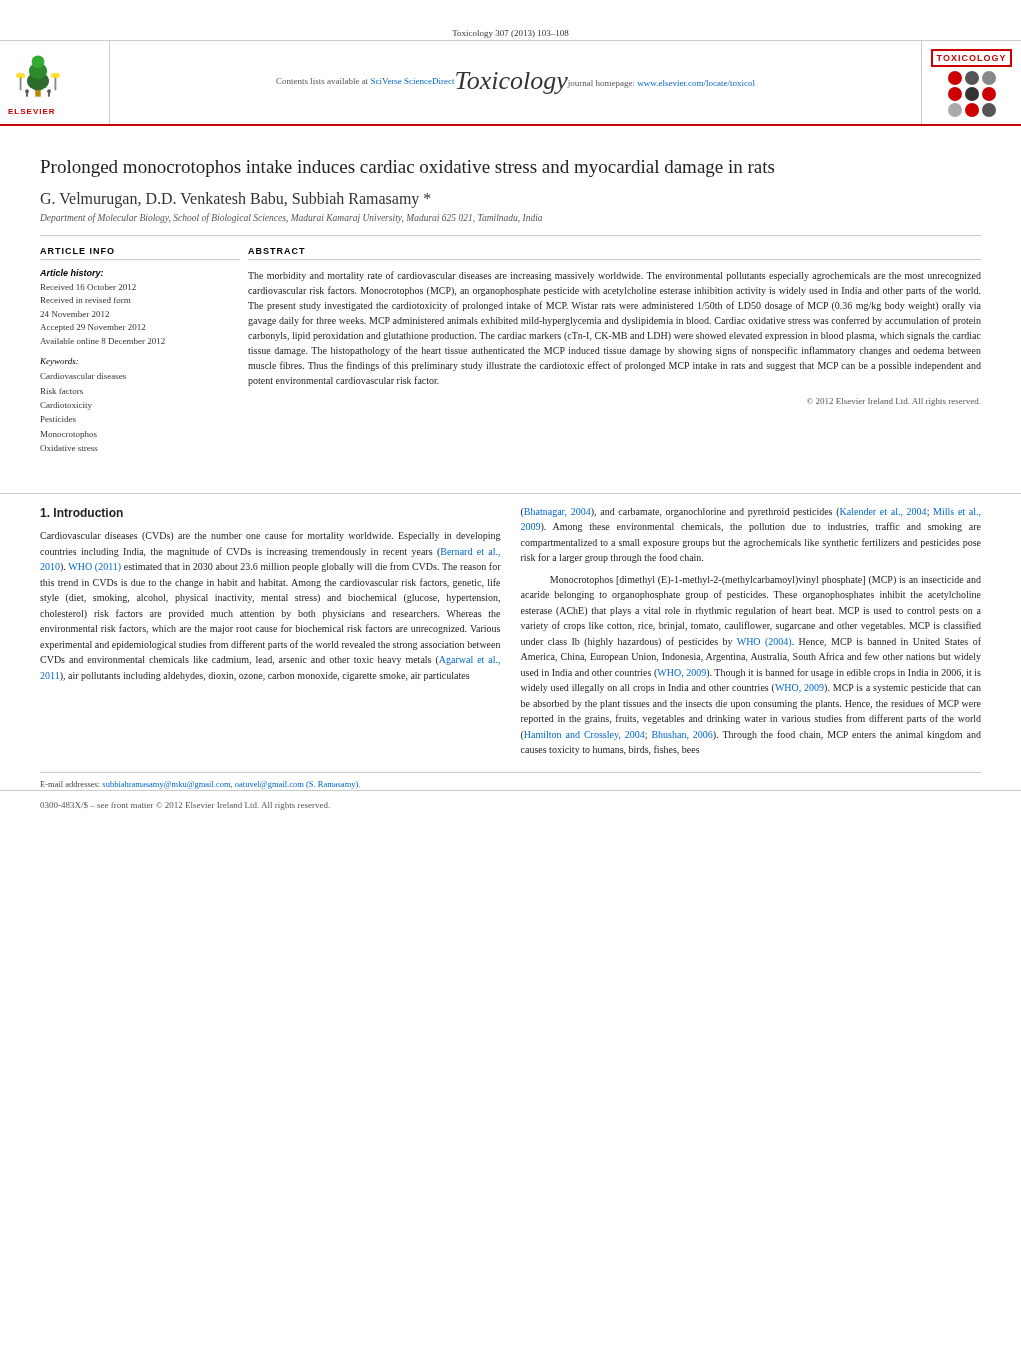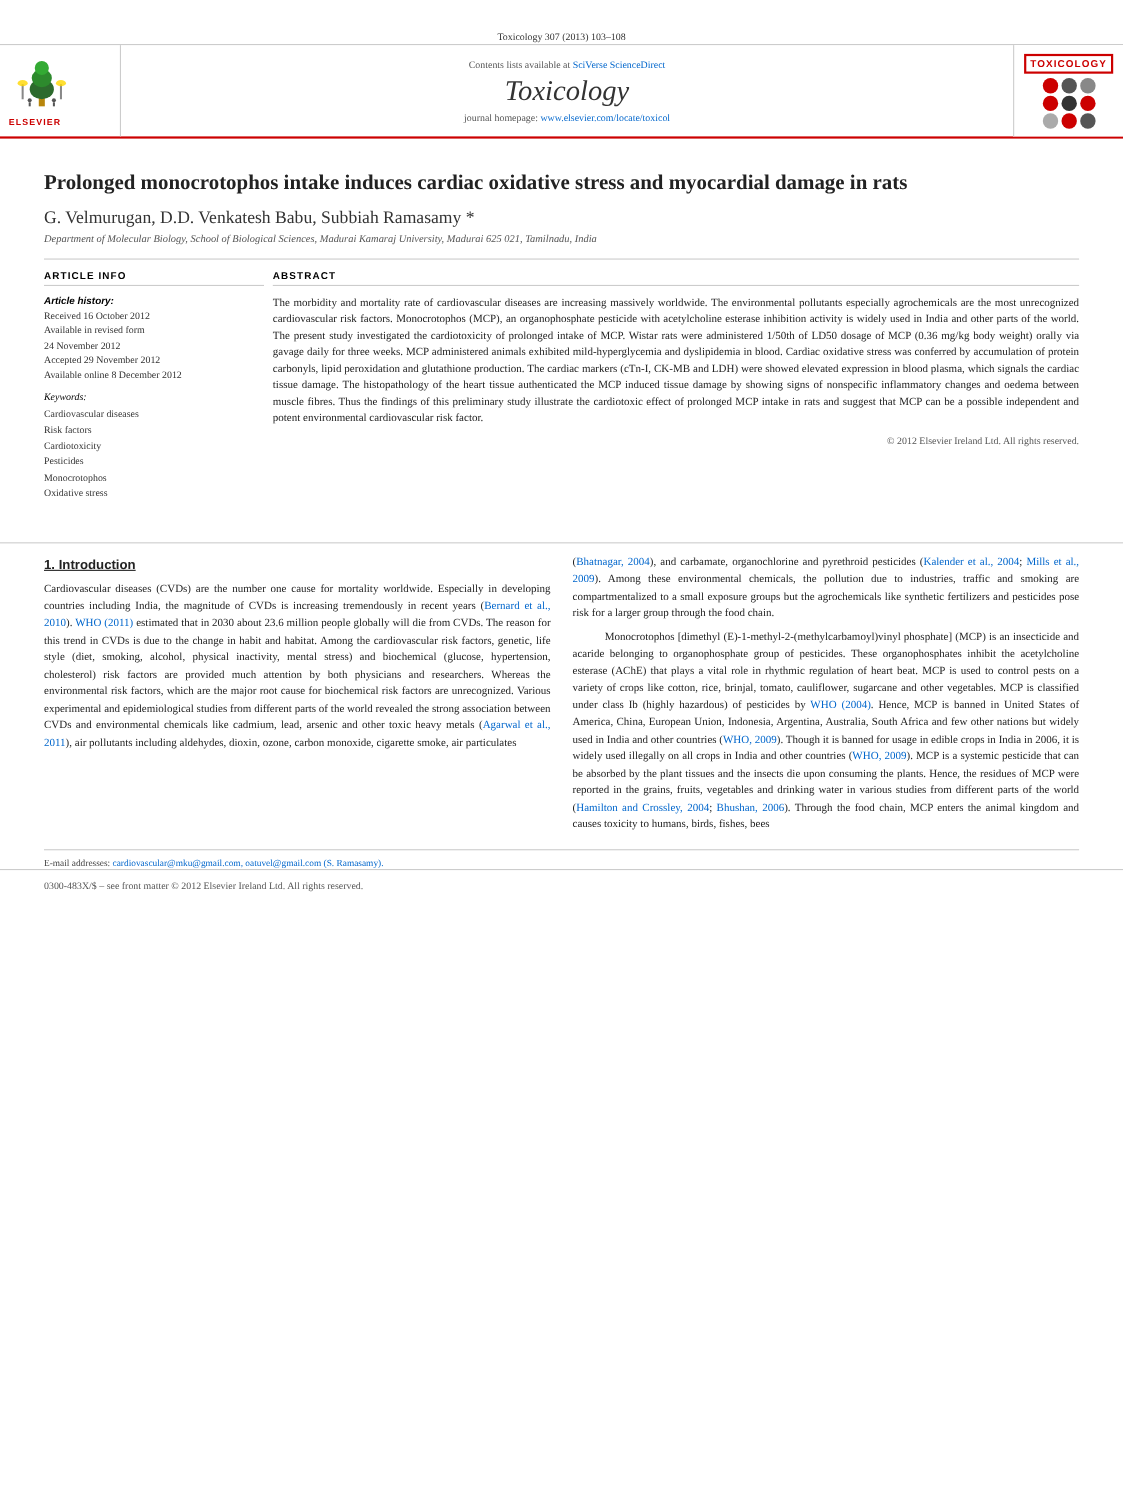--- a/index.html
+++ b/index.html
@@ -63,21 +63,21 @@
       color: #c00;
       font-weight: bold;
       letter-spacing: 1px;
       margin-top: 3px;
       font-family: Arial, sans-serif;
     }
 
     .header-center {
       flex: 1;
       display: flex;
-      flex-direction: column;
+      flex-direction: row;
       align-items: center;
       justify-content: center;
       padding: 6px 10px;
     }
 
     .sciverse-line {
       font-size: 9px;
       color: #555;
       margin-bottom: 4px;
     }
@@ -143,21 +143,21 @@
     }
 
     
     .article-content {
       padding: 15px 40px 15px 40px;
     }
 
     
     .article-title {
       font-size: 19px;
-      font-weight: bold;
+      font-weight: normal;
       color: #222;
       line-height: 1.3;
       margin-bottom: 10px;
       font-family: 'Times New Roman', serif;
     }
 
     .article-authors {
       font-size: 16px;
       color: #333;
       margin-bottom: 5px;
@@ -262,21 +262,20 @@
       line-height: 1.55;
       color: #222;
       text-align: justify;
     }
 
     .section-heading {
       font-size: 12px;
       font-weight: bold;
       margin-bottom: 6px;
       font-family: Arial, sans-serif;
-      text-decoration: underline;
     }
 
     .body-col p {
       margin-bottom: 6px;
       text-indent: 15px;
     }
 
     .body-col p:first-of-type {
       text-indent: 0;
     }
@@ -389,21 +388,21 @@
 
     <div class="article-affiliation">Department of Molecular Biology, School of Biological Sciences, Madurai Kamaraj University, Madurai 625 021, Tamilnadu, India</div>
 
     <div class="two-col">
 
       <div class="col-left">
         <div class="section-label">ARTICLE INFO</div>
 
         <div class="info-subsection-label">Article history:</div>
         <div class="info-line">Received 16 October 2012</div>
-        <div class="info-line">Available in revised form</div>
+        <div class="info-line">Received in revised form</div>
         <div class="info-line">24 November 2012</div>
         <div class="info-line">Accepted 29 November 2012</div>
         <div class="info-line">Available online 8 December 2012</div>
 
         <div class="keywords-label">Keywords:</div>
         <div>
           <div class="keyword-item">Cardiovascular diseases</div>
           <div class="keyword-item">Risk factors</div>
           <div class="keyword-item">Cardiotoxicity</div>
           <div class="keyword-item">Pesticides</div>
@@ -437,21 +436,21 @@
       </p>
       <p>
         &nbsp;&nbsp;&nbsp;&nbsp;&nbsp;Monocrotophos [dimethyl (E)-1-methyl-2-(methylcarbamoyl)vinyl phosphate] (MCP) is an insecticide and acaride belonging to organophosphate group of pesticides. These organophosphates inhibit the acetylcholine esterase (AChE) that plays a vital role in rhythmic regulation of heart beat. MCP is used to control pests on a variety of crops like cotton, rice, brinjal, tomato, cauliflower, sugarcane and other vegetables. MCP is classified under class Ib (highly hazardous) of pesticides by <a class="body-link" href="#">WHO (2004)</a>. Hence, MCP is banned in United States of America, China, European Union, Indonesia, Argentina, Australia, South Africa and few other nations but widely used in India and other countries (<a class="body-link" href="#">WHO, 2009</a>). Though it is banned for usage in edible crops in India in 2006, it is widely used illegally on all crops in India and other countries (<a class="body-link" href="#">WHO, 2009</a>). MCP is a systemic pesticide that can be absorbed by the plant tissues and the insects die upon consuming the plants. Hence, the residues of MCP were reported in the grains, fruits, vegetables and drinking water in various studies <span>from</span> different parts of the world (<a class="body-link" href="#">Hamilton and Crossley, 2004</a>; <a class="body-link" href="#">Bhushan, 2006</a>). Through the food chain, MCP enters the animal kingdom and causes toxicity to humans, birds, fishes, bees
       </p>
     </div>
   </div>
 
   <div class="footnote-star">
     <div>
       <span>E-mail addresses:</span>
-      <a class="body-link" href="#">cardiovascular@mku@gmail.com,</a>
+      <a class="body-link" href="#">subbiahramasamy@mku@gmail.com,</a>
       <a class="body-link" href="#">oatuvel@gmail.com (S. Ramasamy).</a>
     </div>
   </div>
 
   <div class="footer-note">
     <div>0300-483X/$ – see front matter © 2012 Elsevier Ireland Ltd. All rights reserved.</div>
   </div>
 
 </div>
 

